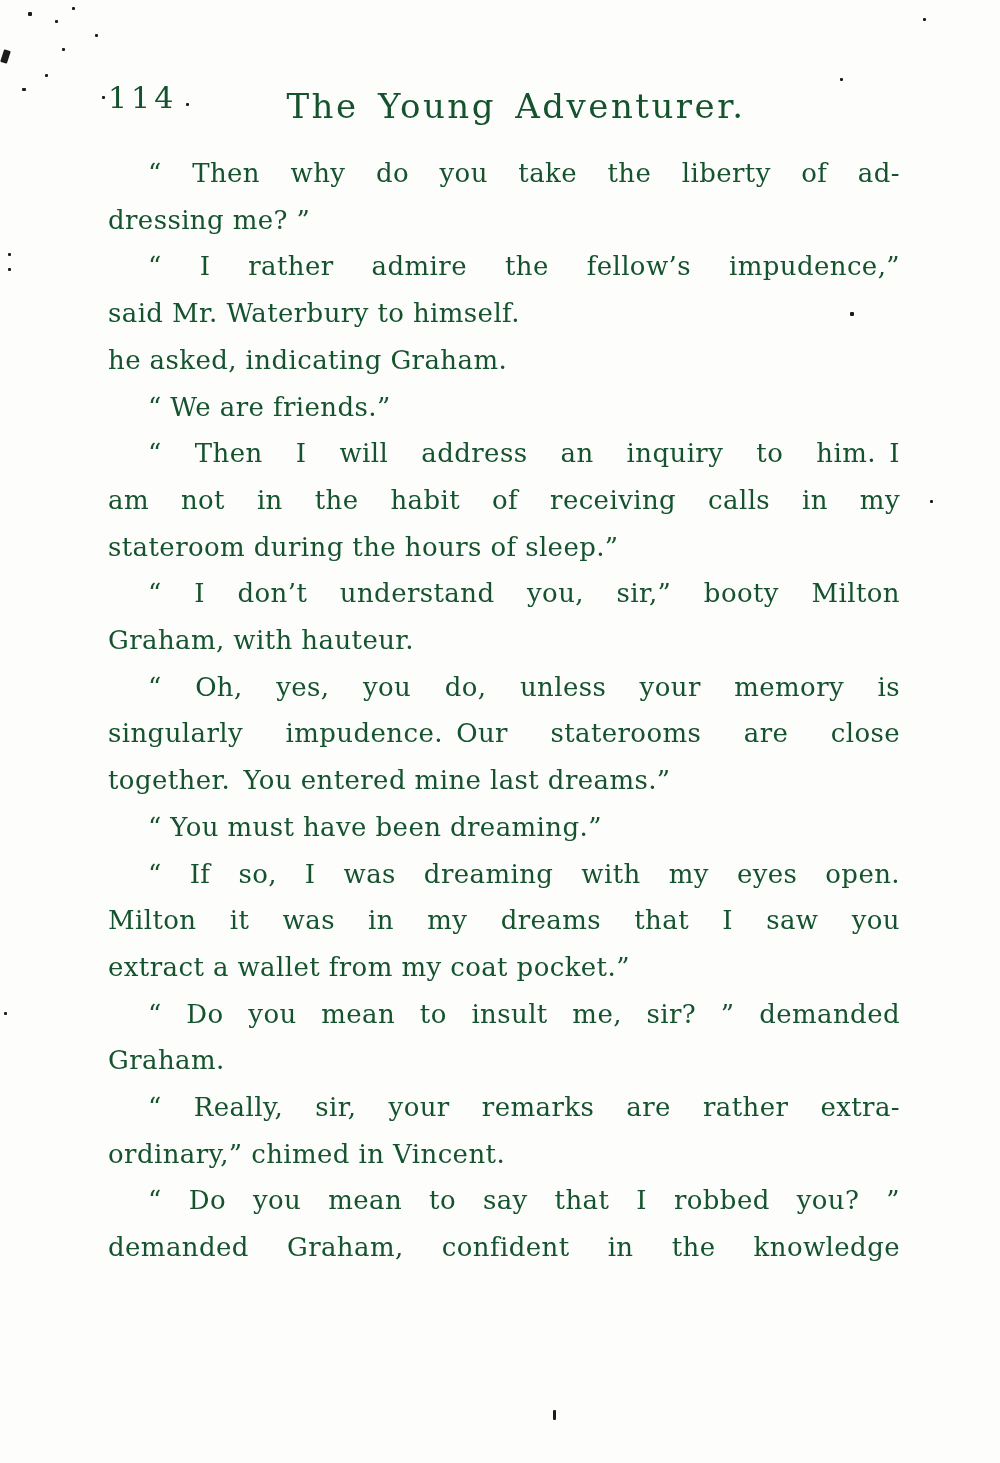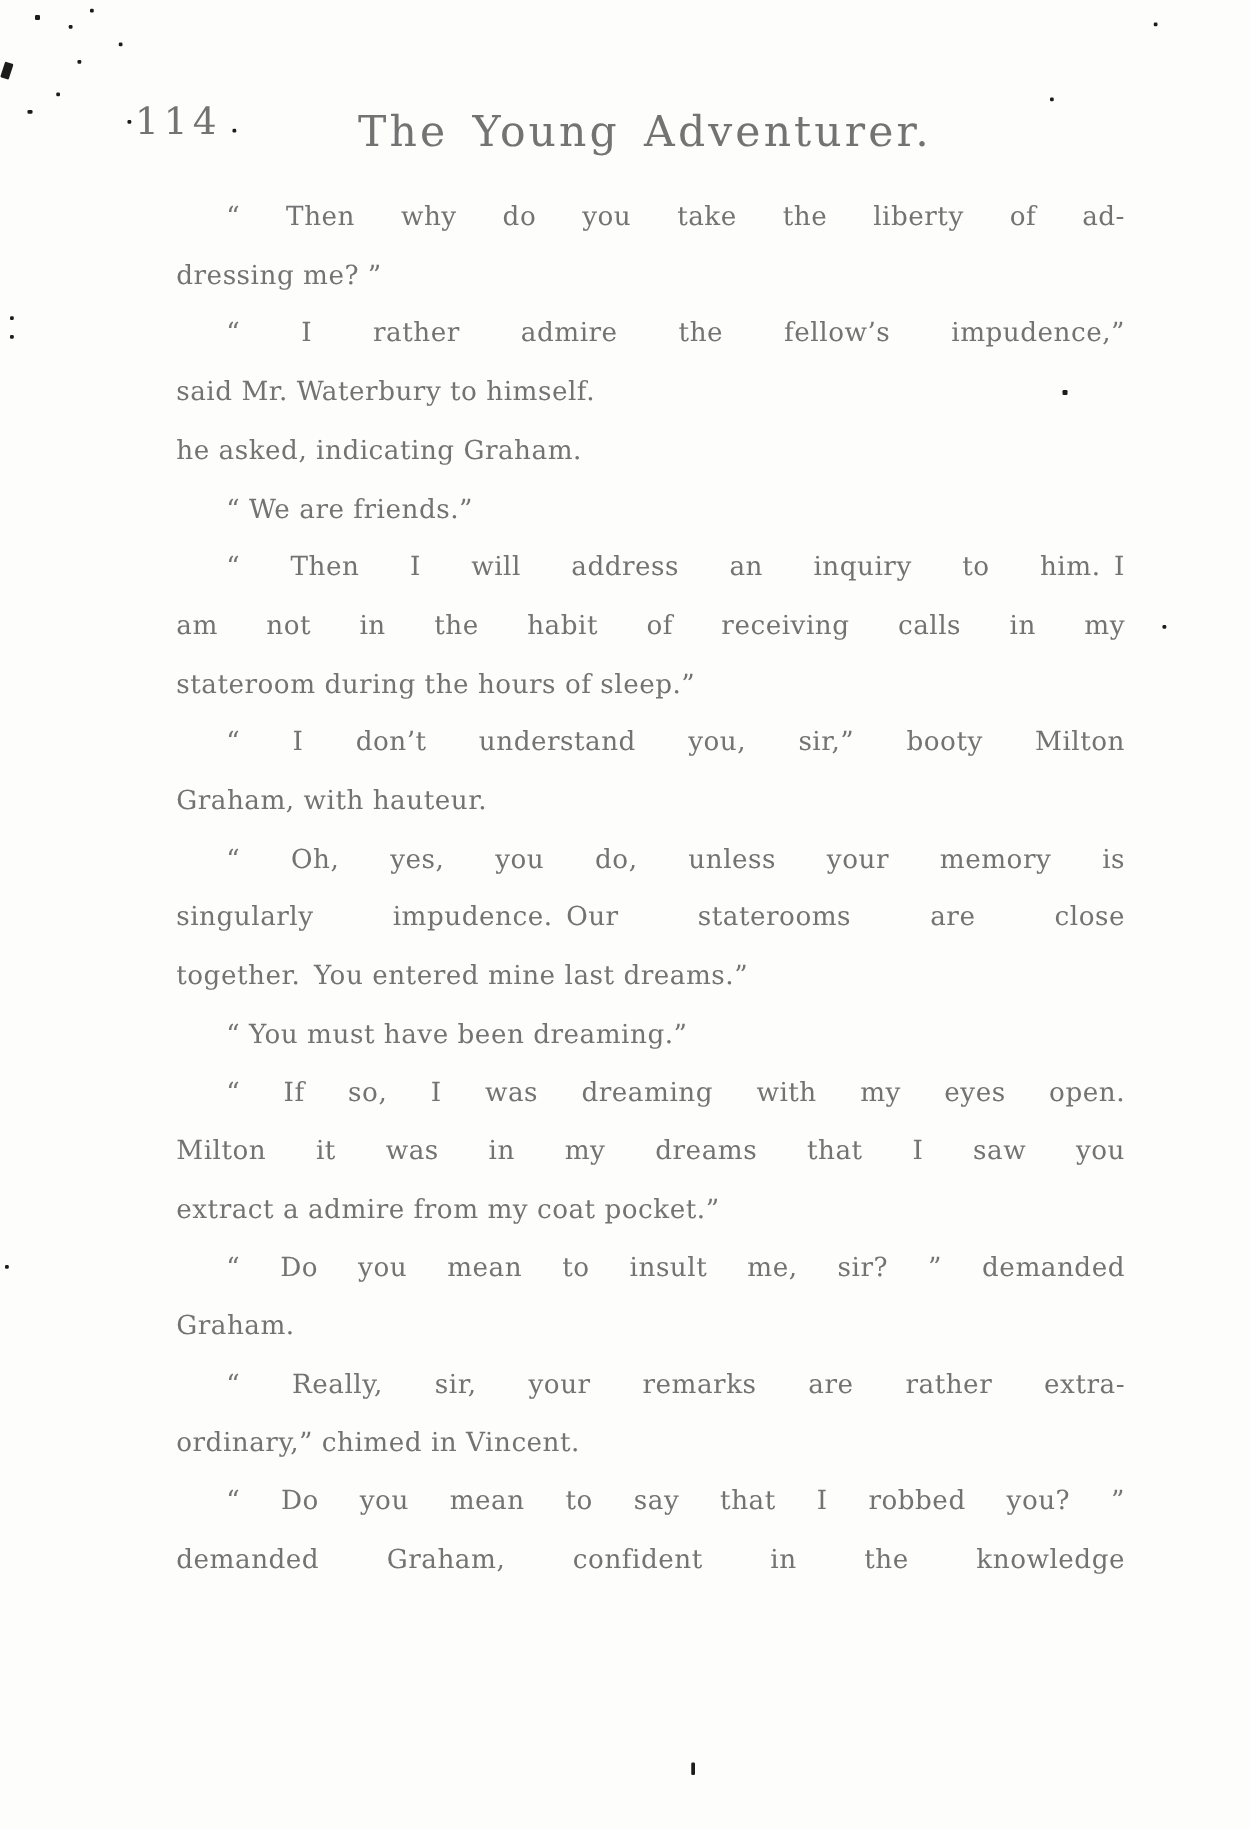--- a/index.html
+++ b/index.html
@@ -8,21 +8,21 @@
     background: #e8e8e8;
   }
   .page {
     position: relative;
     width: 1000px;
     height: 1463px;
     margin: 0 auto;
     background: #fdfdfc;
     overflow: hidden;
     font-family: "DejaVu Serif", "Liberation Serif", serif;
-    color: #737373;
+    color: #14532d;
   }
   .page-header {
     position: absolute;
     top: 74px;
     left: 108px;
     right: 100px;
     height: 48px;
   }
   .folio {
     position: absolute;
@@ -42,26 +42,25 @@
     word-spacing: 6px;
   }
   .page-body {
     position: absolute;
     top: 150px;
     left: 108px;
     width: 792px;
   }
   .paragraph { margin: 0; }
   .line {
-    font-size: 21px;
+    font-size: 26px;
     line-height: 46.7px;
     white-space: nowrap;
     text-align: left;
     letter-spacing: 0.4px;
-    margin-left: 33px;
   }
   .line.justify {
     white-space: normal;
     text-align: justify;
     text-align-last: justify;
   }
   .line.indent { text-indent: 40px; }
 
   
   .speck {
@@ -126,21 +125,21 @@
         <div class="line indent justify">“ Oh, yes, you do, unless your memory is</div>
         <div class="line justify">singularly impudence. Our staterooms are close</div>
         <div class="line">together. You entered mine last dreams.”</div>
       </div>
       <div class="paragraph">
         <div class="line indent">“ You must have been dreaming.”</div>
       </div>
       <div class="paragraph">
         <div class="line indent justify">“ If so, I was dreaming with my eyes open.</div>
         <div class="line justify">Milton it was in my dreams that I saw you</div>
-        <div class="line">extract a admire from my coat pocket.”</div>
+        <div class="line">extract a wallet from my coat pocket.”</div>
       </div>
       <div class="paragraph">
         <div class="line indent justify">“ Do you mean to insult me, sir? ” demanded</div>
         <div class="line">Graham.</div>
       </div>
       <div class="paragraph">
         <div class="line indent justify">“ Really, sir, your remarks are rather extra-</div>
         <div class="line">ordinary,” chimed in Vincent.</div>
       </div>
       <div class="paragraph">

